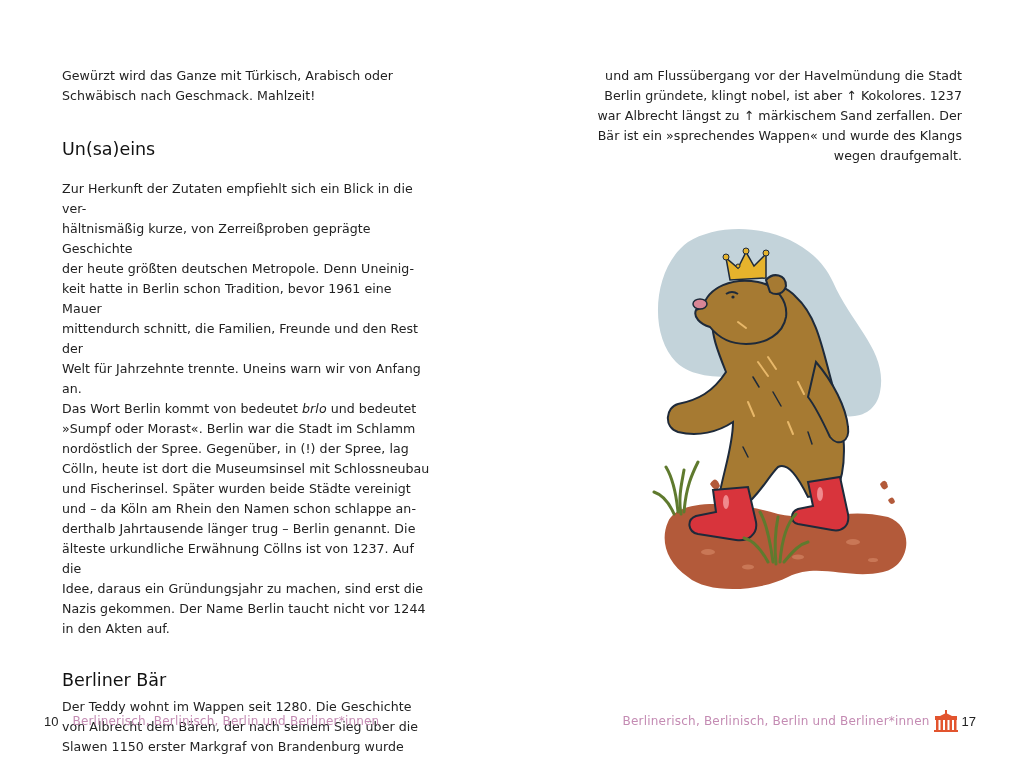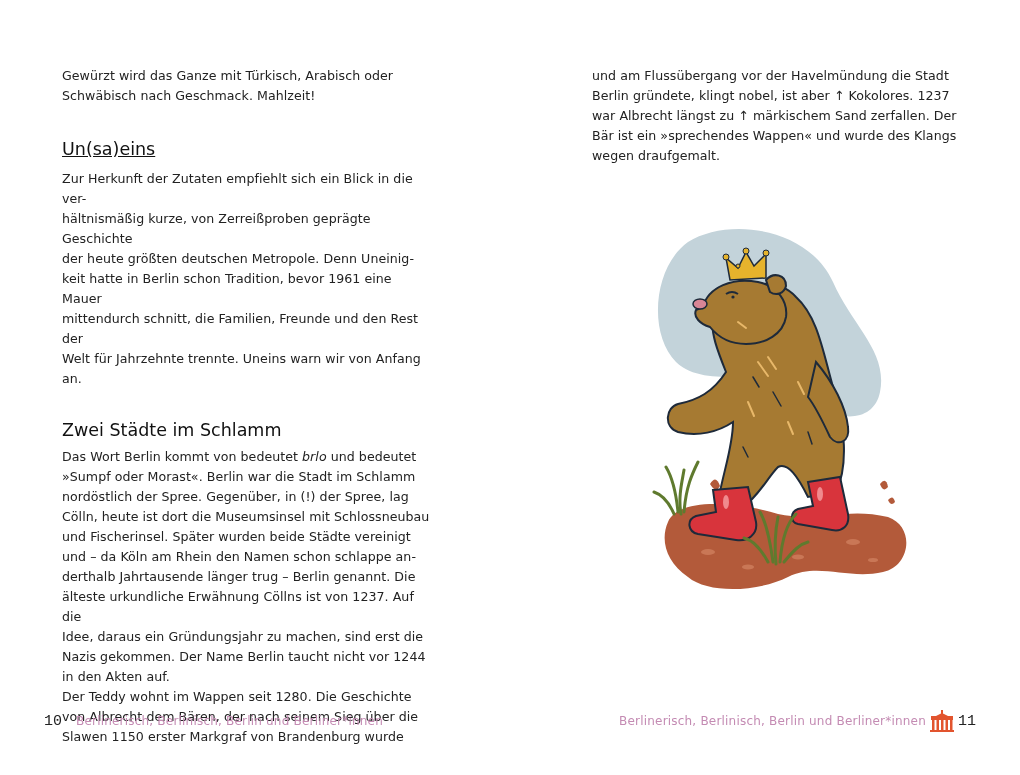--- a/index.html
+++ b/index.html
@@ -2,43 +2,43 @@
 <html><head>
   <meta charset="utf-8">
   <style>
     html, body { margin: 0; padding: 0; background: #ffffff; }
     body {
       width: 1020px; height: 775px; position: relative; overflow: hidden;
       font-family: "DejaVu Sans", sans-serif; color: #222222;
     }
     .page { position: absolute; top: 0; height: 775px; }
     .page-left { left: 0; width: 510px; }
-    .page-right { left: 510px; width: 510px; }
+    .page-right { left: 510px; width: 510px; text-align: right; }
 
     .col { position: absolute; }
     .col-left { left: 62px; top: 66px; width: 370px; }
     .col-right { left: 82px; top: 66px; width: 370px; }
 
     .para {
       font-size: 12.6px; line-height: 20px; margin: 0;
       letter-spacing: 0.05px; white-space: pre-line;
     }
     .para em { }
     .heading {
       font-size: 17.5px; line-height: 22px; margin: 0; font-weight: normal;
       color: #111111;
     }
-    .h1 { margin-top: 32px; margin-bottom: 9px; text-decoration: underline; }
+    .h1 { margin-top: 32px; margin-bottom: 19px; }
     .h2 { margin-top: 30px; margin-bottom: 6px; }
     .h3 { margin-top: 30px; margin-bottom: 6px; }
 
     .footer { position: absolute; top: 710px; height: 22px; display: flex; align-items: center; }
     .footer-left { left: 44px; }
     .footer-right { right: 44px; }
-    .page-num { font-size: 15px; color: #222222; font-family: Liberation Mono, monospace; }
+    .page-num { font-size: 13px; color: #222222; font-family: Liberation Sans, sans-serif; }
     .running-head { font-size: 12px; color: #c48bb3; letter-spacing: 0.2px; }
     .footer-left .running-head { margin-left: 14px; }
     .footer-right .running-head { margin-right: 4px; }
     .gate-icon { width: 24px; height: 22px; margin-right: 4px; display: inline-block; }
 
     .illustration { position: absolute; left: 138px; top: 222px; width: 260px; height: 390px; }
   </style>
 </head>
 <body>
 
@@ -48,33 +48,33 @@
 Schwäbisch nach Geschmack. Mahlzeit!</p>
 
     <h2 class="heading h1">Un(sa)eins</h2>
     <p class="para">Zur Herkunft der Zutaten empfiehlt sich ein Blick in die ver-
 hältnismäßig kurze, von Zerreißproben geprägte Geschichte
 der heute größten deutschen Metropole. Denn Uneinig-
 keit hatte in Berlin schon Tradition, bevor 1961 eine Mauer
 mittendurch schnitt, die Familien, Freunde und den Rest der
 Welt für Jahrzehnte trennte. Uneins warn wir von Anfang an.</p>
 
-    <h2 class="heading h2">Zwei Städte im Schlamm</h2>
     <p class="para"><span>Das Wort Berlin kommt von bedeutet </span><em>brlo</em><span> und bedeutet
 »Sumpf oder Morast«. Berlin war die Stadt im Schlamm
 nordöstlich der Spree. Gegenüber, in (!) der Spree, lag
 Cölln, heute ist dort die Museumsinsel mit Schlossneubau
 und Fischerinsel. Später wurden beide Städte vereinigt
 und – da Köln am Rhein den Namen schon schlappe an-
 derthalb Jahrtausende länger trug – Berlin genannt. Die
 älteste urkundliche Erwähnung Cöllns ist von 1237. Auf die
 Idee, daraus ein Gründungsjahr zu machen, sind erst die
 Nazis gekommen. Der Name Berlin taucht nicht vor 1244
 in den Akten auf.</span></p>
 
+    <h2 class="heading h3">Berliner Bär</h2>
     <p class="para">Der Teddy wohnt im Wappen seit 1280. Die Geschichte
 von Albrecht dem Bären, der nach seinem Sieg über die
 Slawen 1150 erster Markgraf von Brandenburg wurde</p>
   </div>
 
   <div class="footer footer-left">
     <span class="page-num">10</span>
     <span class="running-head">Berlinerisch, Berlinisch, Berlin und Berliner*innen</span>
   </div>
 </div>
@@ -175,15 +175,15 @@
         <g fill="#e2542e">
           <rect x="2" y="10" width="2.5" height="10"></rect>
           <rect x="6.5" y="10" width="2.5" height="10"></rect>
           <rect x="11" y="10" width="2.5" height="10"></rect>
           <rect x="15.5" y="10" width="2.5" height="10"></rect>
           <rect x="20" y="10" width="2.5" height="10"></rect>
         </g>
         <rect x="0" y="20" width="24" height="2" fill="#e2542e"></rect>
       </svg>
     </span>
-    <span class="page-num">11</span>
+    <span class="page-num">17</span>
   </div>
 </div>
 
 </body></html>

